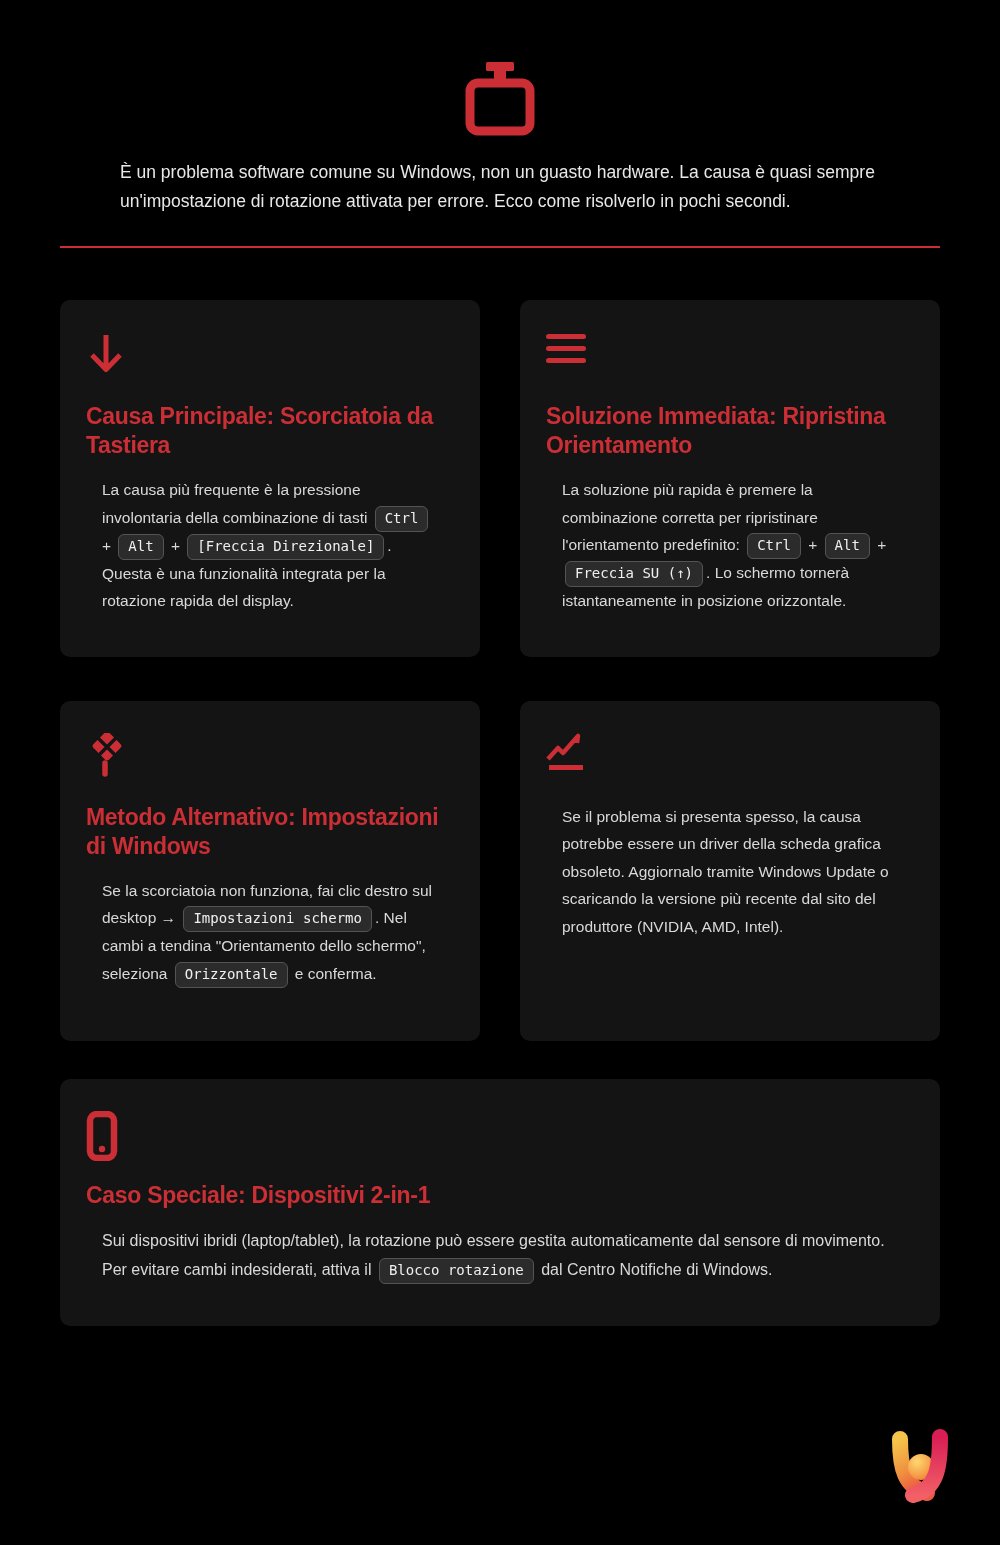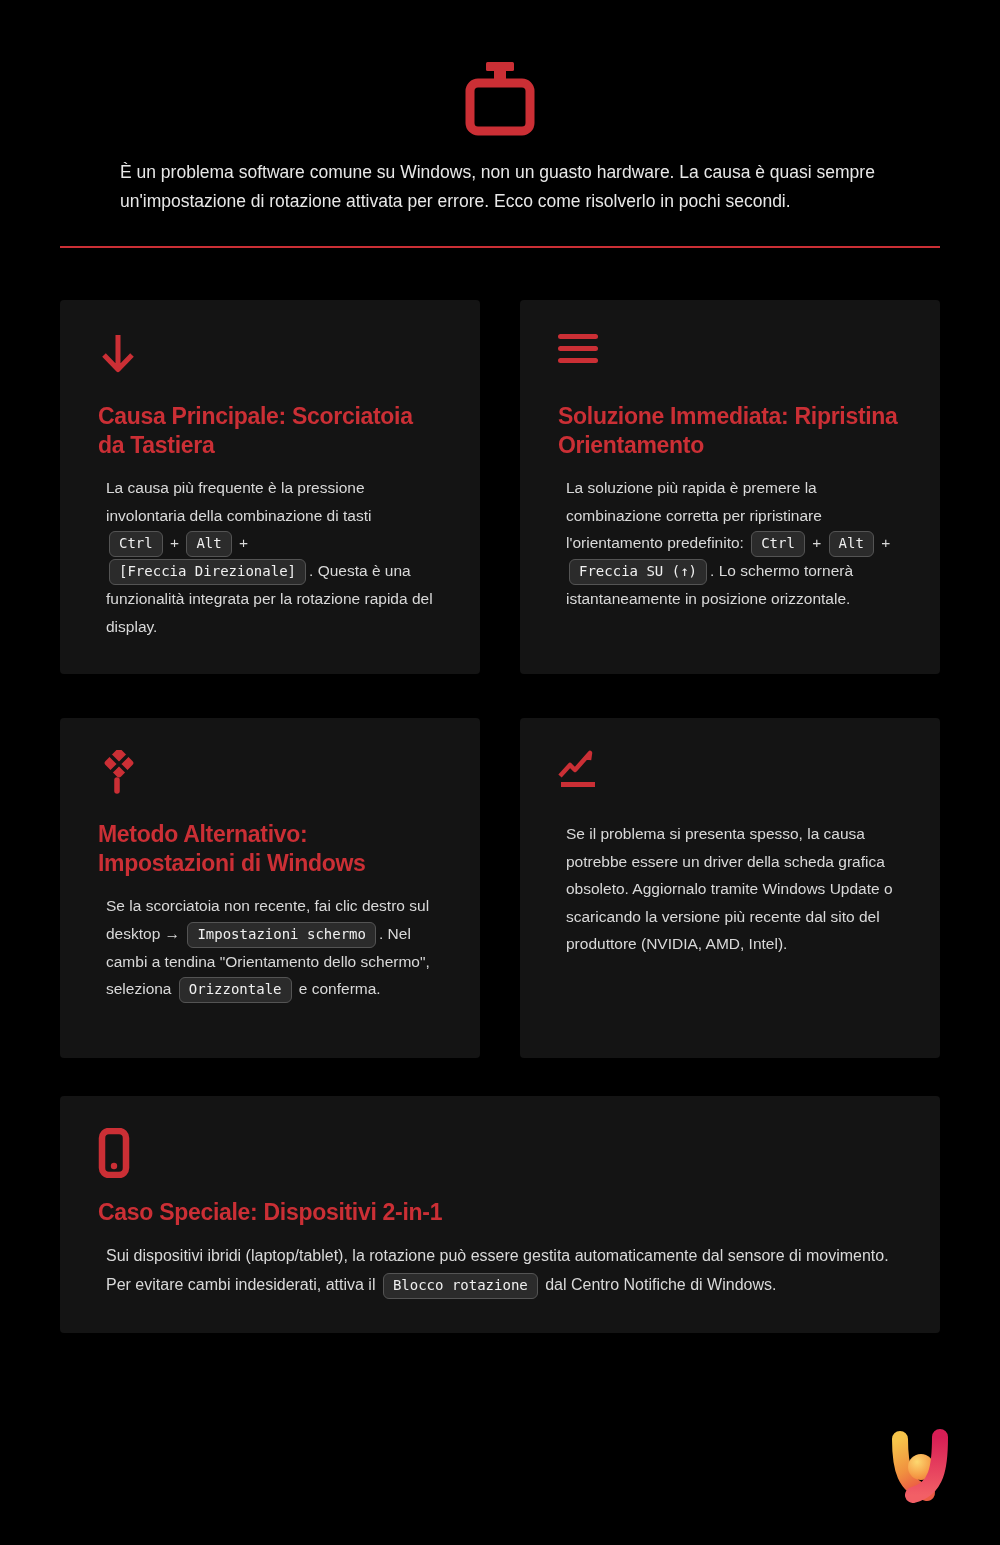--- a/index.html
+++ b/index.html
@@ -49,39 +49,39 @@
   
   .grid{
     margin-top:52px;
     display:grid;
     grid-template-columns:1fr 1fr;
     column-gap:40px;
     row-gap:44px;
   }
   .card{
     background:var(--card-bg);
-    border-radius:4px;
-    padding:32px 38px 26px;
+    border-radius:10px;
+    padding:32px 26px 26px;
     min-height:340px;
   }
   .card.wide{
     margin-top:38px;
     min-height:227px;
   }
   .card-icon{height:44px;margin-bottom:26px;}
   .card-title{
     margin:0 0 14px;
     color:var(--accent);
     font-size:23px;
     line-height:29px;
     font-weight:bold;
     letter-spacing:-0.3px;
   }
   .card-body{
-    margin:8px;
+    margin:16px;
     color:var(--body-text);
     font-size:15.5px;
     line-height:27.5px;
   }
   .card.wide .card-body{font-size:16px;line-height:29px;}
   .card-body kbd{
     display:inline-block;
     background:var(--kbd-bg);
     border:1px solid var(--kbd-border);
     border-radius:6px;
@@ -147,21 +147,21 @@
 
     <div class="card">
       <div class="card-icon">
         <svg width="44" height="46" viewBox="0 0 44 46" fill="none">
           <rect class="accent-fill" x="10" y="2" width="22" height="22" rx="3" transform="rotate(45 21 13)"></rect>
           <path d="M13 6 L29 22 M29 6 L13 22" stroke="#141414" stroke-width="3.5" stroke-linecap="round"></path>
           <path class="accent-stroke" d="M19 30 L19 41" stroke-width="5.5" stroke-linecap="round"></path>
         </svg>
       </div>
       <h2 class="card-title">Metodo Alternativo: Impostazioni di Windows</h2>
-      <p class="card-body"><span>Se la scorciatoia non recente, fai clic destro sul desktop → </span><kbd>Impostazioni schermo</kbd><span>. Nel cambi a tendina "Orientamento dello schermo", seleziona </span><kbd>Orizzontale</kbd><span> e conferma.</span></p>
+      <p class="card-body"><span>Se la scorciatoia non funziona, fai clic destro sul desktop → </span><kbd>Impostazioni schermo</kbd><span>. Nel cambi a tendina "Orientamento dello schermo", seleziona </span><kbd>Orizzontale</kbd><span> e conferma.</span></p>
     </div>
 
     <div class="card">
       <div class="card-icon">
         <svg width="44" height="44" viewBox="0 0 44 44" fill="none">
           <path class="accent-stroke" d="M2 26 L12 15 L17 20 L32 3 L31 10" stroke-width="4.5" stroke-linejoin="round"></path>
           <rect class="accent-fill" x="3" y="32" width="34" height="5"></rect>
         </svg>
       </div>
       <p class="card-body"><span>Se il problema si presenta spesso, la causa potrebbe essere un driver della scheda grafica obsoleto. Aggiornalo tramite Windows Update o scaricando la versione più recente dal sito del produttore (NVIDIA, AMD, Intel).</span></p>

